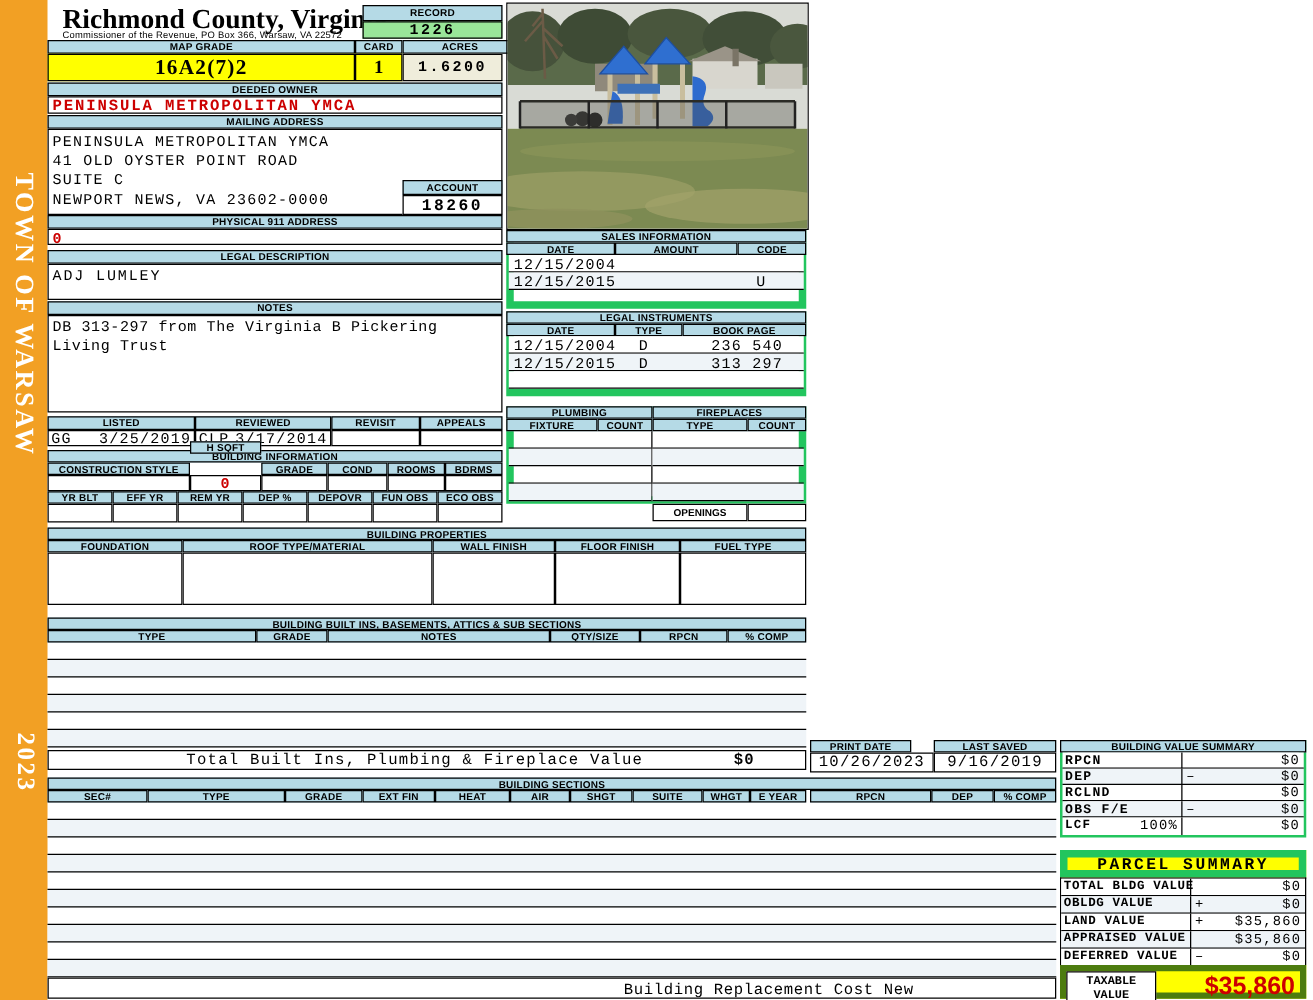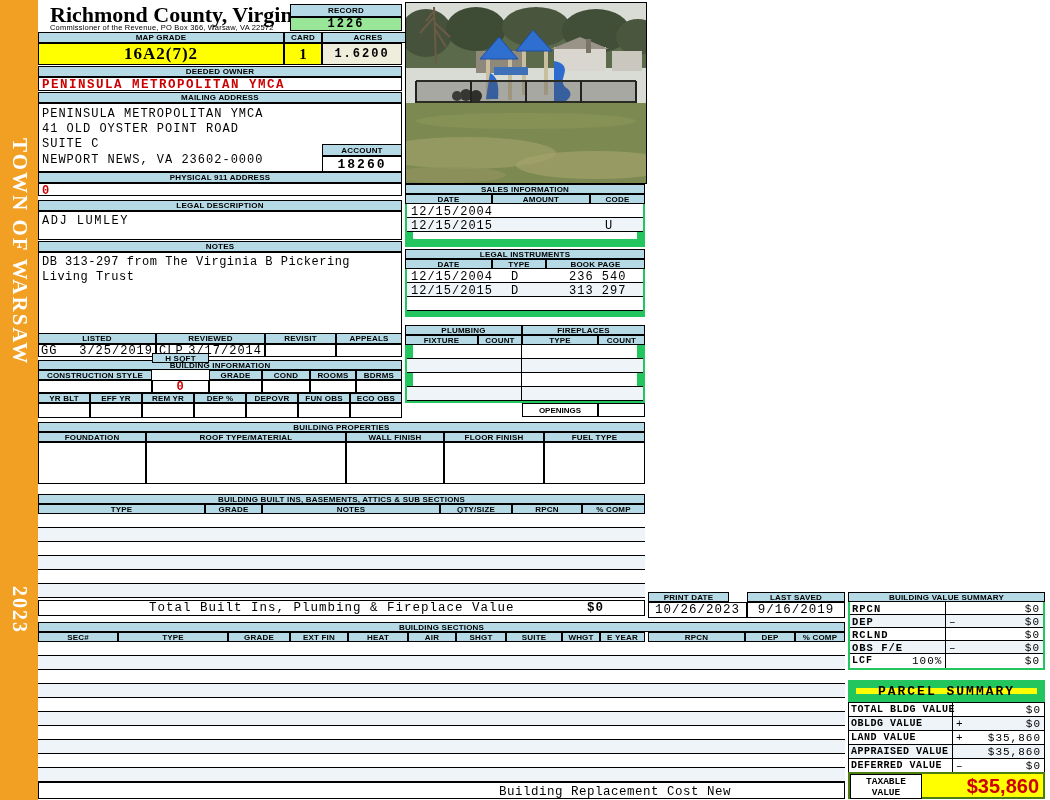--- a/index.html
+++ b/index.html
@@ -7,21 +7,21 @@
     --highlight-yellow:#FFFF00; --acres-cream:#EFEDDB; --alert-red:#CC0000; --row-tint:#EFF4F8;
   }
   html,body{margin:0;padding:0;background:#fff;}
   #stage{position:relative;width:1050px;height:800px;background:#fff;overflow:hidden;
          font-family:"Liberation Mono",monospace;color:#000;}
   .abs{position:absolute;}
   .hdr{position:absolute;background:var(--header-blue);border:1px solid #000;display:flex;
        align-items:center;justify-content:center;font:bold 8px "Liberation Sans",sans-serif;
        letter-spacing:.2px;white-space:nowrap;overflow:hidden;box-sizing:border-box;}
   .cell{position:absolute;border:1px solid #000;background:#fff;box-sizing:border-box;overflow:hidden;}
-  .obox{position:absolute;border:8px solid #22c55e;box-sizing:border-box;background:#fff;}
+  .obox{position:absolute;border:6px solid #22c55e;box-sizing:border-box;background:#fff;}
   .val{font:12px "Liberation Mono",monospace;letter-spacing:1px;white-space:nowrap;}
   .bold{font-weight:bold;}
   .red{color:var(--alert-red);font-weight:bold;}
   .yellow{background:var(--highlight-yellow);}
   .center{display:flex;align-items:center;justify-content:center;}
   .vtext{position:absolute;writing-mode:vertical-rl;color:#fff;
          font-family:"Liberation Serif",serif;font-weight:bold;letter-spacing:2px;white-space:nowrap;}
   [data-rows]{display:flex;flex-direction:column;box-sizing:border-box;}
   .stripe-row{flex:1;border-bottom:1px solid #000;box-sizing:border-box;}
   .stripe-row:nth-child(even){background:var(--row-tint);}
@@ -80,21 +80,21 @@
   <div class="cell" style="left:38px;top:183px;width:364px;height:13px;">
     <span class="val red" style="position:absolute;left:3px;top:0;">0</span>
   </div>
 
   <div class="hdr" style="left:38px;top:200px;width:364px;height:11px;">LEGAL DESCRIPTION</div>
   <div class="cell" style="left:38px;top:211px;width:364px;height:29px;">
     <span class="val" style="position:absolute;left:3px;top:2px;letter-spacing:1.5px;">ADJ LUMLEY</span>
   </div>
 
   <div class="hdr" style="left:38px;top:241px;width:364px;height:11px;">NOTES</div>
-  <div class="cell" style="left:38px;top:252px;width:364px;height:93px;">
+  <div class="cell" style="left:38px;top:252px;width:364px;height:78px;">
     <div class="val" style="position:absolute;left:3px;top:2px;letter-spacing:.5px;">DB 313-297 from The Virginia B Pickering</div>
     <div class="val" style="position:absolute;left:3px;top:17px;letter-spacing:.5px;">Living Trust</div>
   </div>
 
   <div class="hdr" style="left:38px;top:333px;width:118px;height:11px;">LISTED</div>
   <div class="hdr" style="left:156px;top:333px;width:109px;height:11px;">REVIEWED</div>
   <div class="hdr" style="left:265px;top:333px;width:71px;height:11px;">REVISIT</div>
   <div class="hdr" style="left:336px;top:333px;width:66px;height:11px;">APPEALS</div>
   <div class="cell" style="left:38px;top:344px;width:118px;height:13px;display:flex;justify-content:space-between;align-items:center;padding:0 2px;">
     <span class="val">GG</span>
@@ -376,21 +376,21 @@
       <span class="val" style="right:3px;font-size:11px;">$35,860</span>
       <i class="abs" style="left:103px;top:0;height:14px;border-left:1px solid #000;"></i>
     </div>
     <div class="trow" style="left:0;top:56px;width:195px;height:14px;">
       <span class="val bold" style="left:2px;font-size:10px;letter-spacing:.5px;">DEFERRED VALUE</span>
       <span class="val" style="left:107px;font-size:11px;">–</span>
       <span class="val" style="right:3px;font-size:11px;">$0</span>
       <i class="abs" style="left:103px;top:0;height:14px;border-left:1px solid #000;"></i>
     </div>
   </div>
-  <div class="abs" style="left:848px;top:772px;width:197px;height:27px;background:var(--highlight-yellow);border:2px solid #4d7c0f;box-sizing:border-box;text-decoration:underline;">
+  <div class="abs" style="left:848px;top:772px;width:197px;height:27px;background:var(--highlight-yellow);border:5px solid #4d7c0f;box-sizing:border-box;text-decoration:underline;">
     <div class="cell" style="left:0;top:0;width:72px;height:25px;display:flex;flex-direction:column;align-items:center;justify-content:center;">
       <span style="font:bold 9.5px 'Liberation Mono',monospace;">TAXABLE</span>
       <span style="font:bold 9.5px 'Liberation Mono',monospace;">VALUE</span>
     </div>
     <span style="position:absolute;right:4px;top:1px;font:bold 20px 'Liberation Sans',sans-serif;color:var(--alert-red);">$35,860</span>
   </div>
 
 </div>
 
 </body></html>

